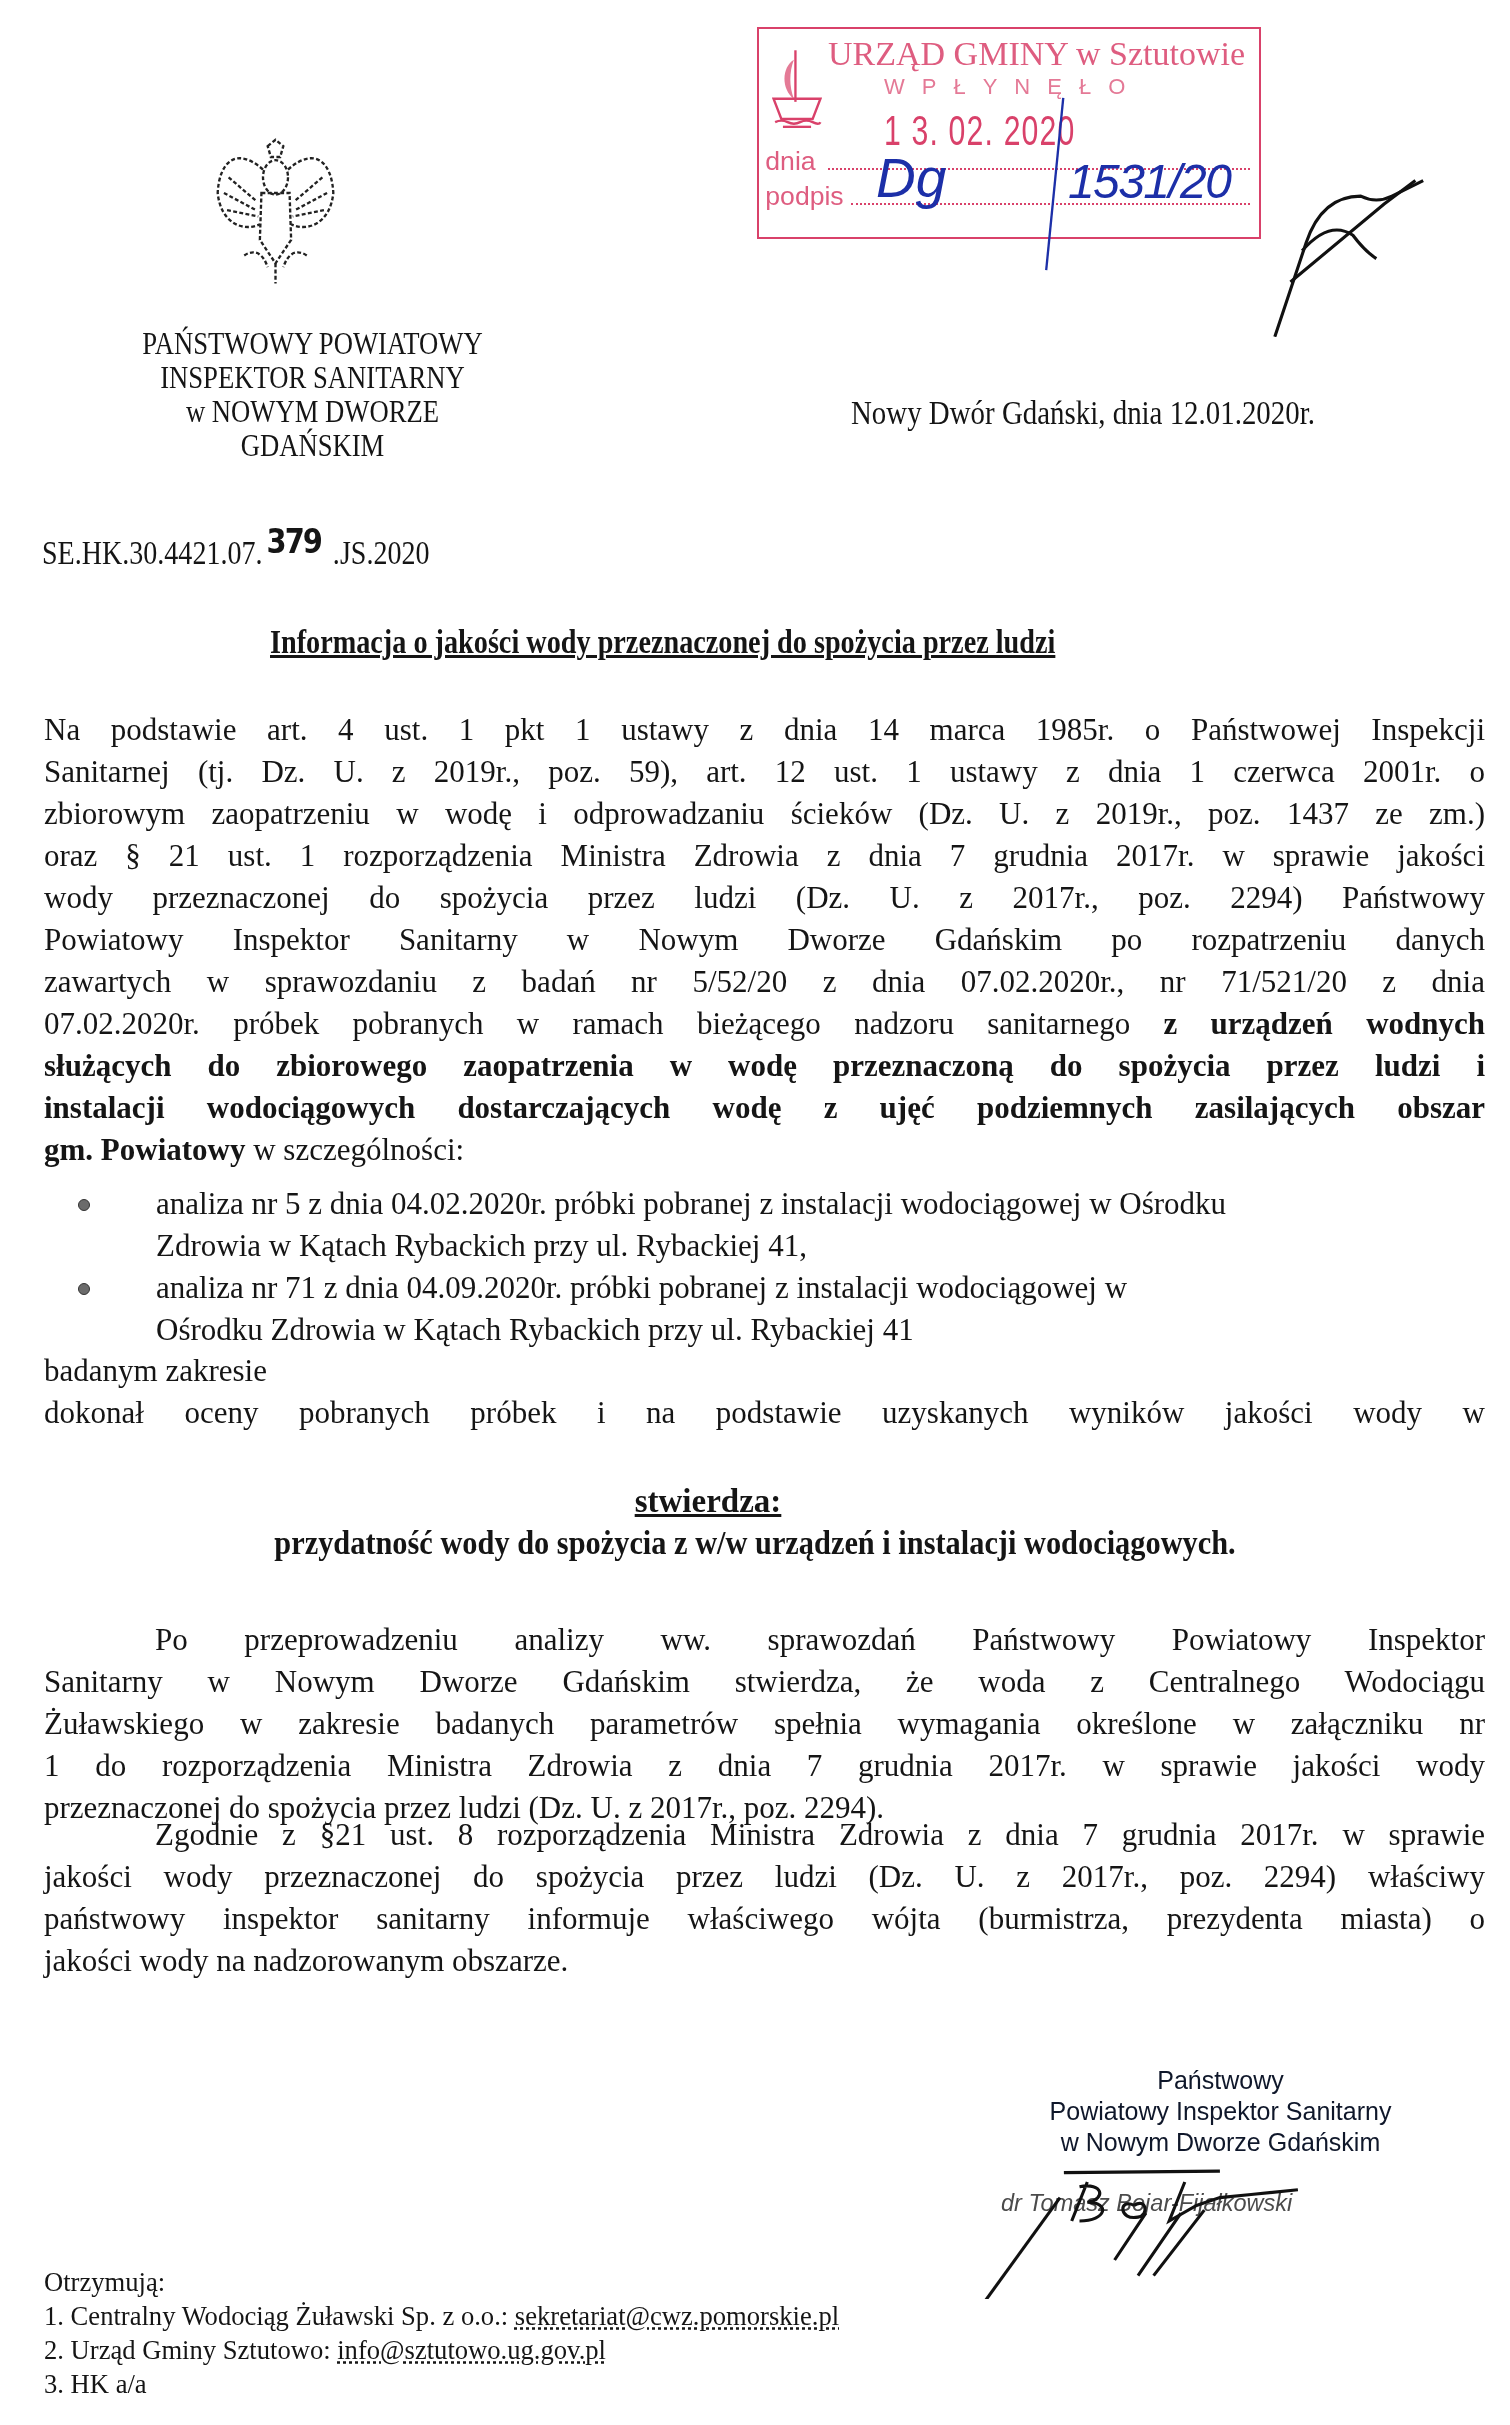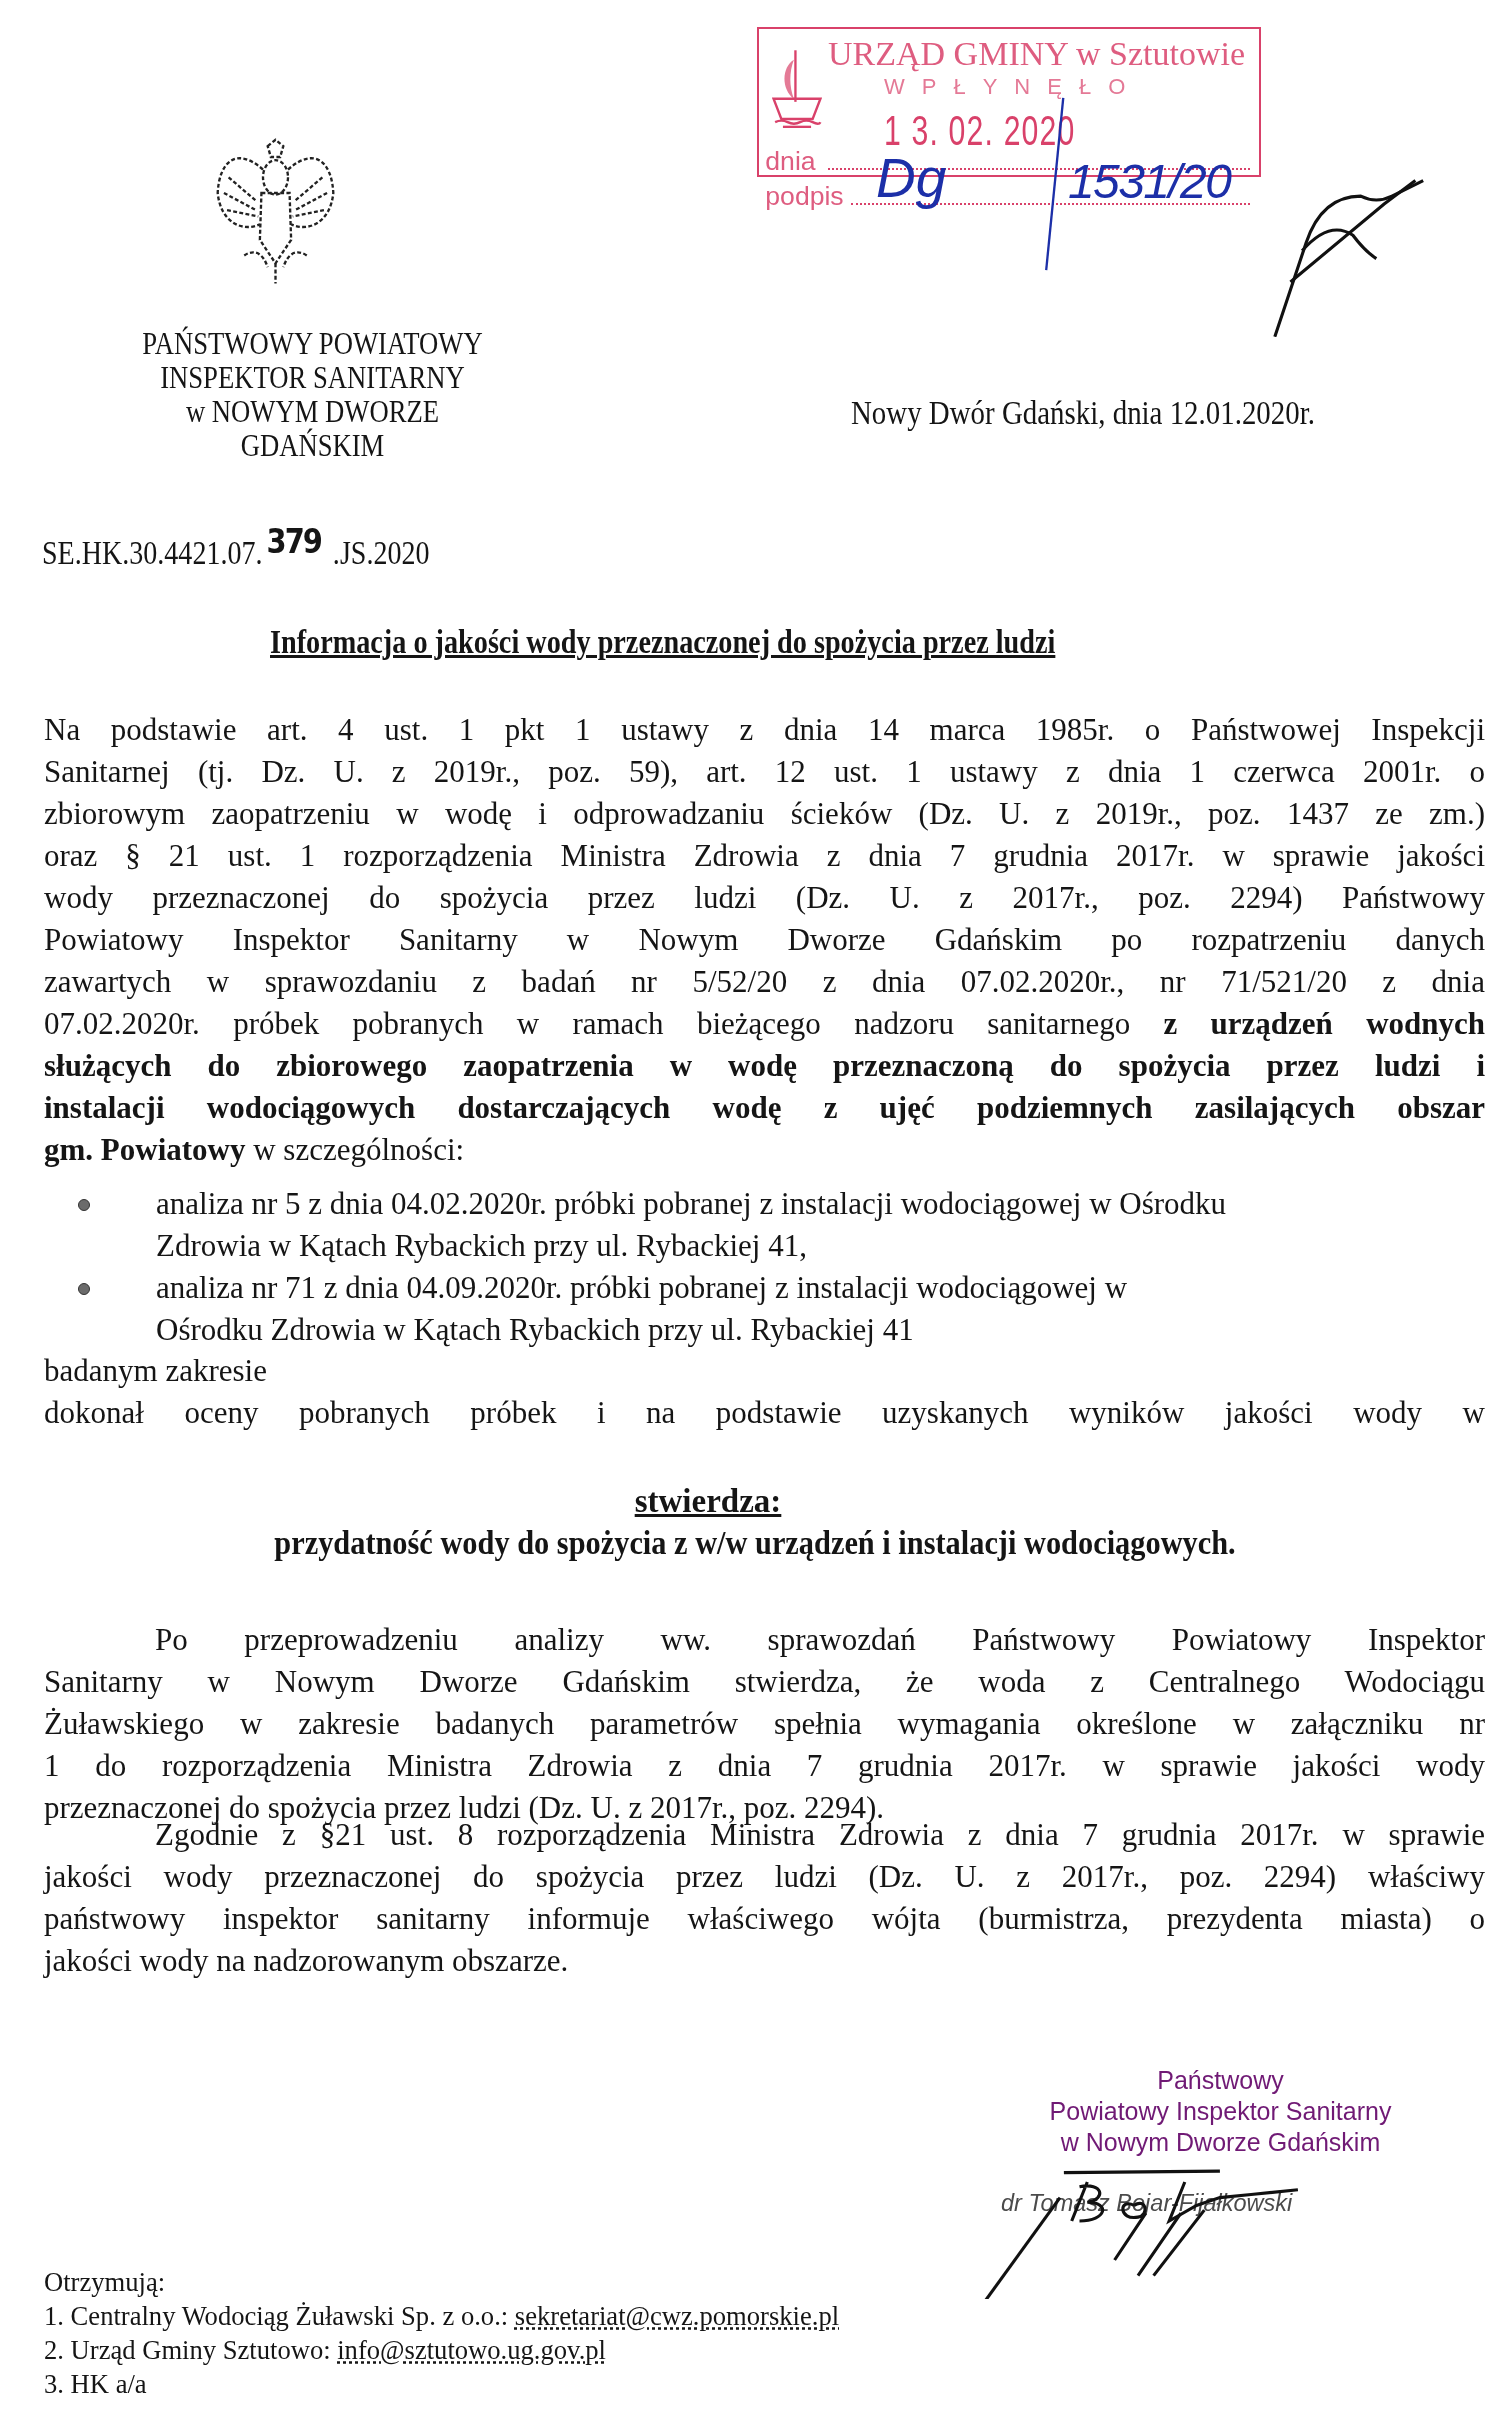--- a/index.html
+++ b/index.html
@@ -1,21 +1,21 @@
 <!DOCTYPE html>
 <html style="font-size:12.5px"><head>
 <meta charset="utf-8">
 <style>
   html, body { margin:0; padding:0; background:#ffffff; }
   body { width:1510px; height:2426px; position:relative; overflow:hidden; color:#151515;
          font-family:"Liberation Serif", "DejaVu Serif", serif; }
   .abs { position:absolute; }
 
   
-  .stamp { left:757px; top:26.6px; width:504px; height:150px; border:2.3px solid #d9416a; box-sizing:border-box;
+  .stamp { left:757px; top:26.6px; width:504px; height:212px; border:2.3px solid #d9416a; box-sizing:border-box;
            color:#d9416a; font-family:"Liberation Sans", "DejaVu Sans", sans-serif; }
   .stamp-boat { position:absolute; left:12.5px; top:15.6px; width:50px; height:86px; }
   .stamp-line1 { position:absolute; left:69px; top:6.3px; font-family:"Liberation Serif", serif; font-size:34px; letter-spacing:0px; white-space:nowrap; opacity:.85; }
   .stamp-line2 { position:absolute; left:125px; top:45px; font-size:22px; letter-spacing:17px; white-space:nowrap; opacity:.7; }
   .stamp-date { position:absolute; left:125px; top:78px; font-size:42px; letter-spacing:1.6px; white-space:nowrap; font-family:"Liberation Sans Narrow","Liberation Sans",sans-serif; transform:scaleX(.72); transform-origin:left top; }
   .stamp-dnia { position:absolute; left:6.3px; top:117px; font-size:26.6px; white-space:nowrap; opacity:.85; }
   .stamp-podpis { position:absolute; left:6.3px; top:152px; font-size:26.6px; white-space:nowrap; opacity:.85; }
   .stamp-dots1 { position:absolute; left:69px; top:139px; width:422px; border-bottom:2.3px dotted #d9416a; }
   .stamp-dots2 { position:absolute; left:92px; top:174px; width:399px; border-bottom:2.3px dotted #d9416a; }
 
@@ -49,21 +49,21 @@
 
   .stwierdza { left:0; top:1483px; width:1416px; text-align:center; font-size:33px; font-weight:bold; }
   .stwierdza span { text-decoration:underline; text-decoration-thickness:3.1px; }
   .finding { left:0; top:1525px; width:1510px; text-align:center; font-size:33px; font-weight:bold; transform:scaleX(.92); transform-origin:center top; }
 
   .para2 { top:1619px; }
   .para3 { top:1814px; }
   .indent { padding-left:111px; }
 
   
-  .sig-block { left:1017px; top:2065px; width:407px; font-family:"Liberation Sans", "DejaVu Sans", sans-serif; color:#701a75; font-size:25px; line-height:31px; text-align:center; }
+  .sig-block { left:1017px; top:2065px; width:407px; font-family:"Liberation Sans", "DejaVu Sans", sans-serif; color:#0f172a; font-size:25px; line-height:31px; text-align:center; }
   .sig-name { left:1001px; top:2190px; font-family:"Liberation Sans", sans-serif; font-style:italic; color:#4b4b4b; font-size:23.5px; white-space:nowrap; }
   .sig-svg { left:970px; top:2143px; width:375px; height:156px; }
 
   
   .recipients { left:44px; top:2265px; font-size:26.6px; line-height:34px; white-space:nowrap; }
   .recipients .email { text-decoration:underline; text-decoration-style:dotted; }
 
   .top-sig { left:1267px; top:149px; width:164px; height:188px; }
 </style>
 </head>

